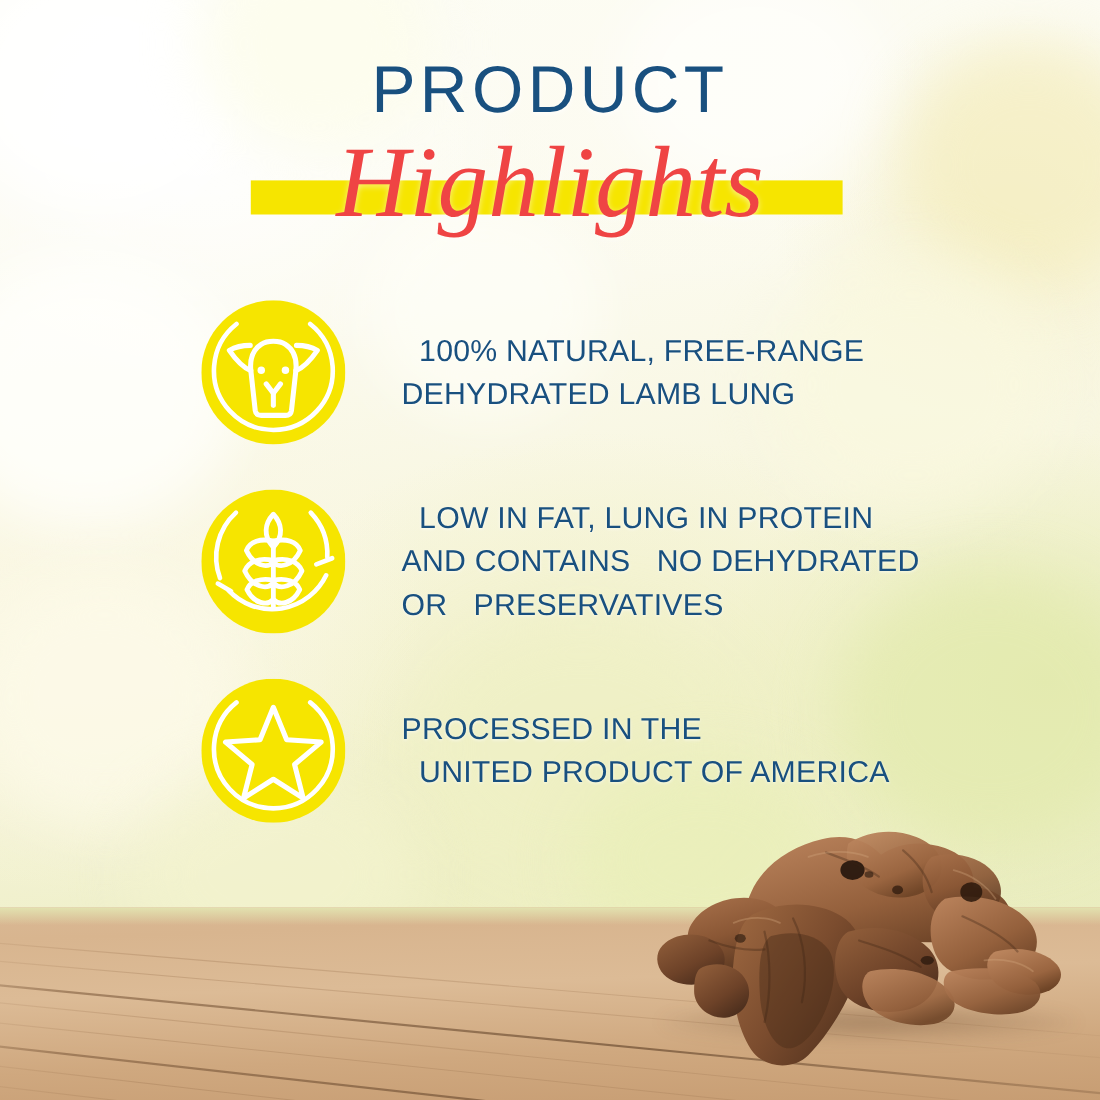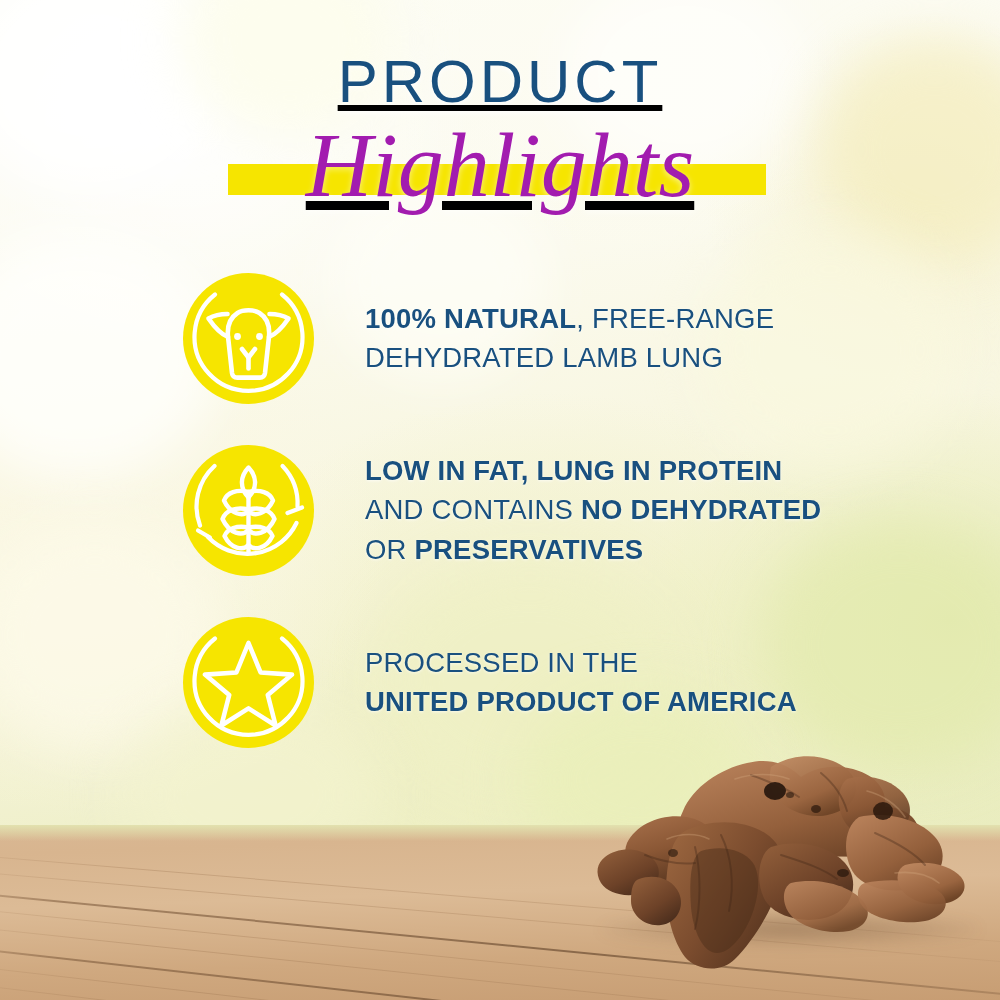--- a/index.html
+++ b/index.html
@@ -81,21 +81,20 @@
     transform-origin: left center;
   }
 
   
   .heading-wrap {
     position: absolute;
     top: 52px;
     left: 0;
     width: 1000px;
     text-align: center;
-    text-decoration: underline;
   }
   .title-main {
     font-family: "Liberation Sans", sans-serif;
     font-size: 60px;
     letter-spacing: 4px;
     color: #19507f;
     font-weight: 400;
     line-height: 1;
     text-shadow: 0 2px 5px rgba(255,255,255,0.85);
   }
@@ -110,21 +109,21 @@
     top: 48px;
     width: 538px;
     height: 31px;
     background: #f6e500;
   }
   .title-sub {
     position: relative;
     font-family: "Liberation Serif", serif;
     font-style: italic;
     font-size: 92px;
-    color: #a21caf;
+    color: #ef4444;
     line-height: 1.08;
     letter-spacing: 0px;
     text-shadow: 0 2px 6px rgba(255,255,255,0.55);
   }
 
   
   .rows {
     position: absolute;
     left: 183px;
     top: 252px;
@@ -146,21 +145,21 @@
   .row-text {
     margin-left: 51px;
     color: #19507f;
     font-size: 27.5px;
     line-height: 1.42;
     letter-spacing: 0.2px;
     font-weight: 400;
     text-shadow: 0 1px 3px rgba(255,255,255,0.7);
     white-space: pre-line;
   }
-  .row-text b { font-weight: 700; }
+  .row-text b { font-weight: 400; margin-left: 16px; }
 
   
   .product {
     position: absolute;
     left: 575px;
     top: 715px;
     width: 420px;
     height: 260px;
   }
   .product svg { display: block; width: 420px; height: 260px; }

